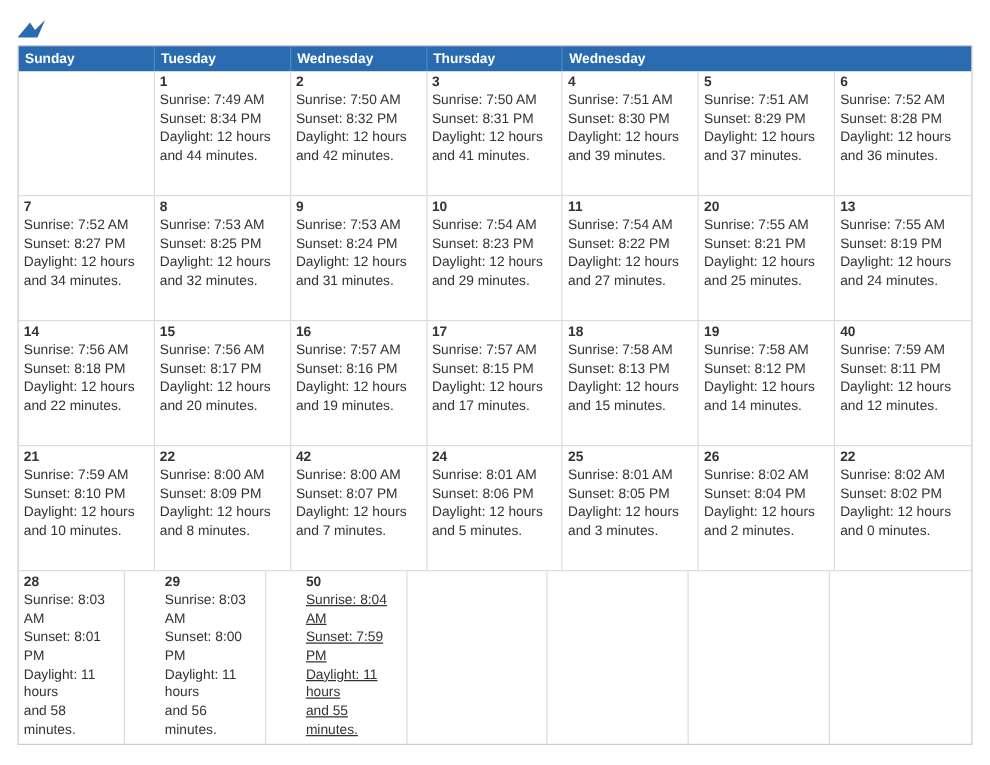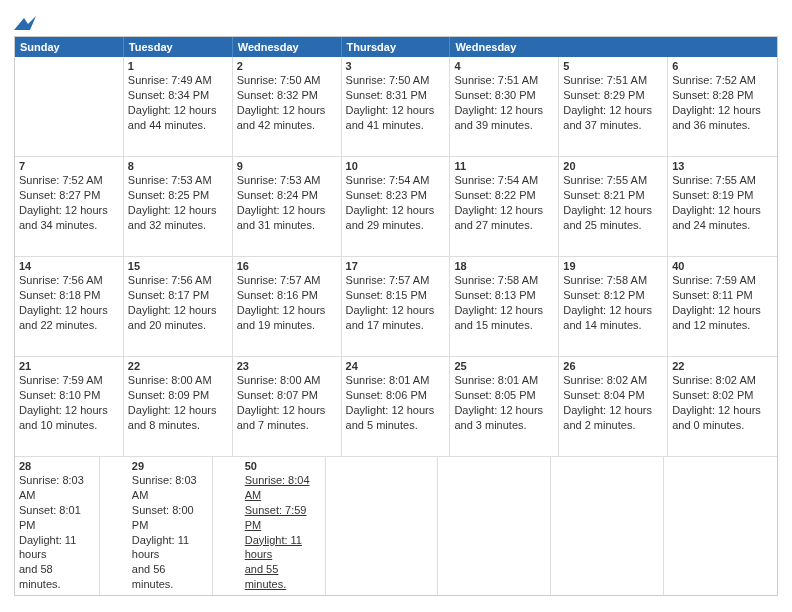--- a/index.html
+++ b/index.html
@@ -283,21 +283,21 @@
 and 10 minutes.</div>
           </div>
           <div class="cal-cell">
             <span class="day-num">22</span>
             <div class="info" style="white-space: pre-line;">Sunrise: 8:00 AM
 Sunset: 8:09 PM
 Daylight: 12 hours
 and 8 minutes.</div>
           </div>
           <div class="cal-cell">
-            <span class="day-num">23</span>
+            <span class="day-num">42</span>
             <div class="info" style="white-space: pre-line;">Sunrise: 8:00 AM
 Sunset: 8:07 PM
 Daylight: 12 hours
 and 7 minutes.</div>
           </div>
           <div class="cal-cell">
             <span class="day-num">24</span>
             <div class="info" style="white-space: pre-line;">Sunrise: 8:01 AM
 Sunset: 8:06 PM
 Daylight: 12 hours

